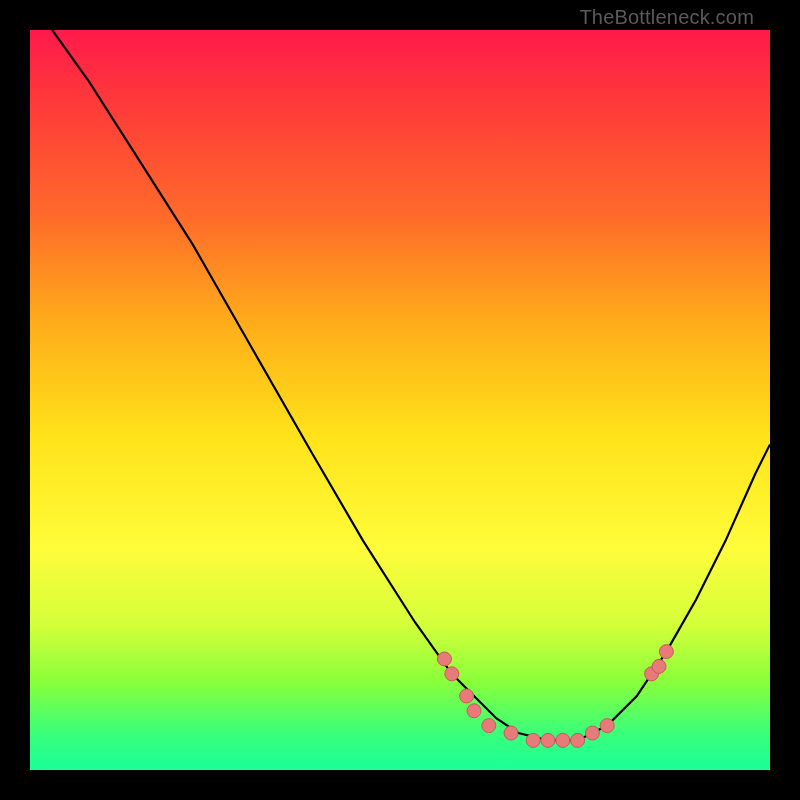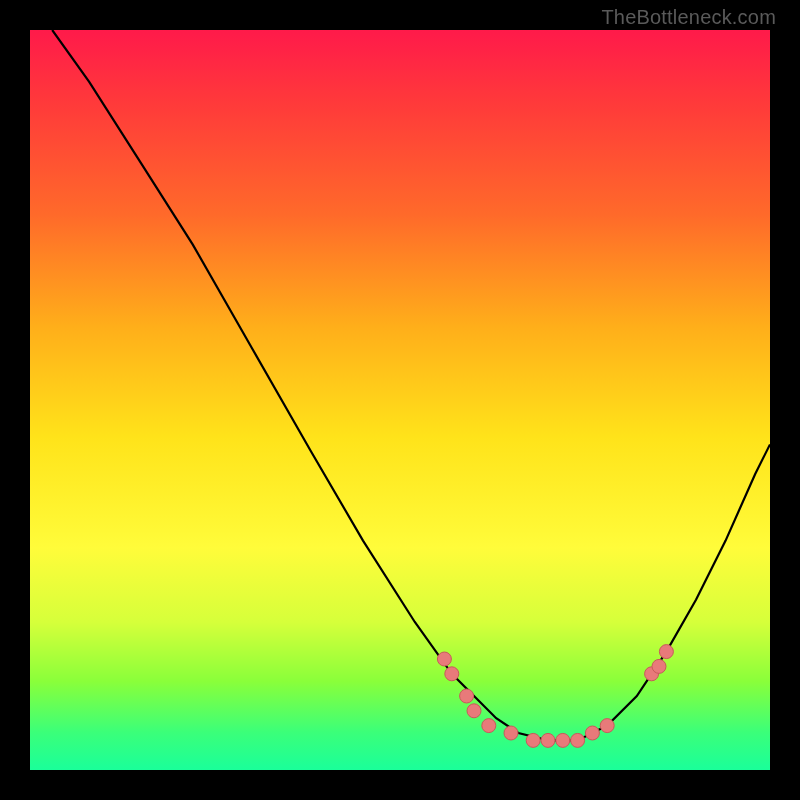--- a/index.html
+++ b/index.html
@@ -24,21 +24,21 @@
       #ffe31a 55%,
       #fffc3a 70%,
       #d6ff3a 80%,
       #8aff3a 88%,
       #3aff7a 95%,
       #1aff9a 100%);
   }
   .attribution {
     position: absolute;
     top: 6px;
-    right: 24px;
+    right: 46px;
     font-family: Arial, Helvetica, sans-serif;
     font-size: 20px;
     color: #5a5a5a;
     letter-spacing: 0.2px;
   }
   svg.curve {
     position: absolute;
     left: 0; top: 0;
     width: 740px; height: 740px;
   }

